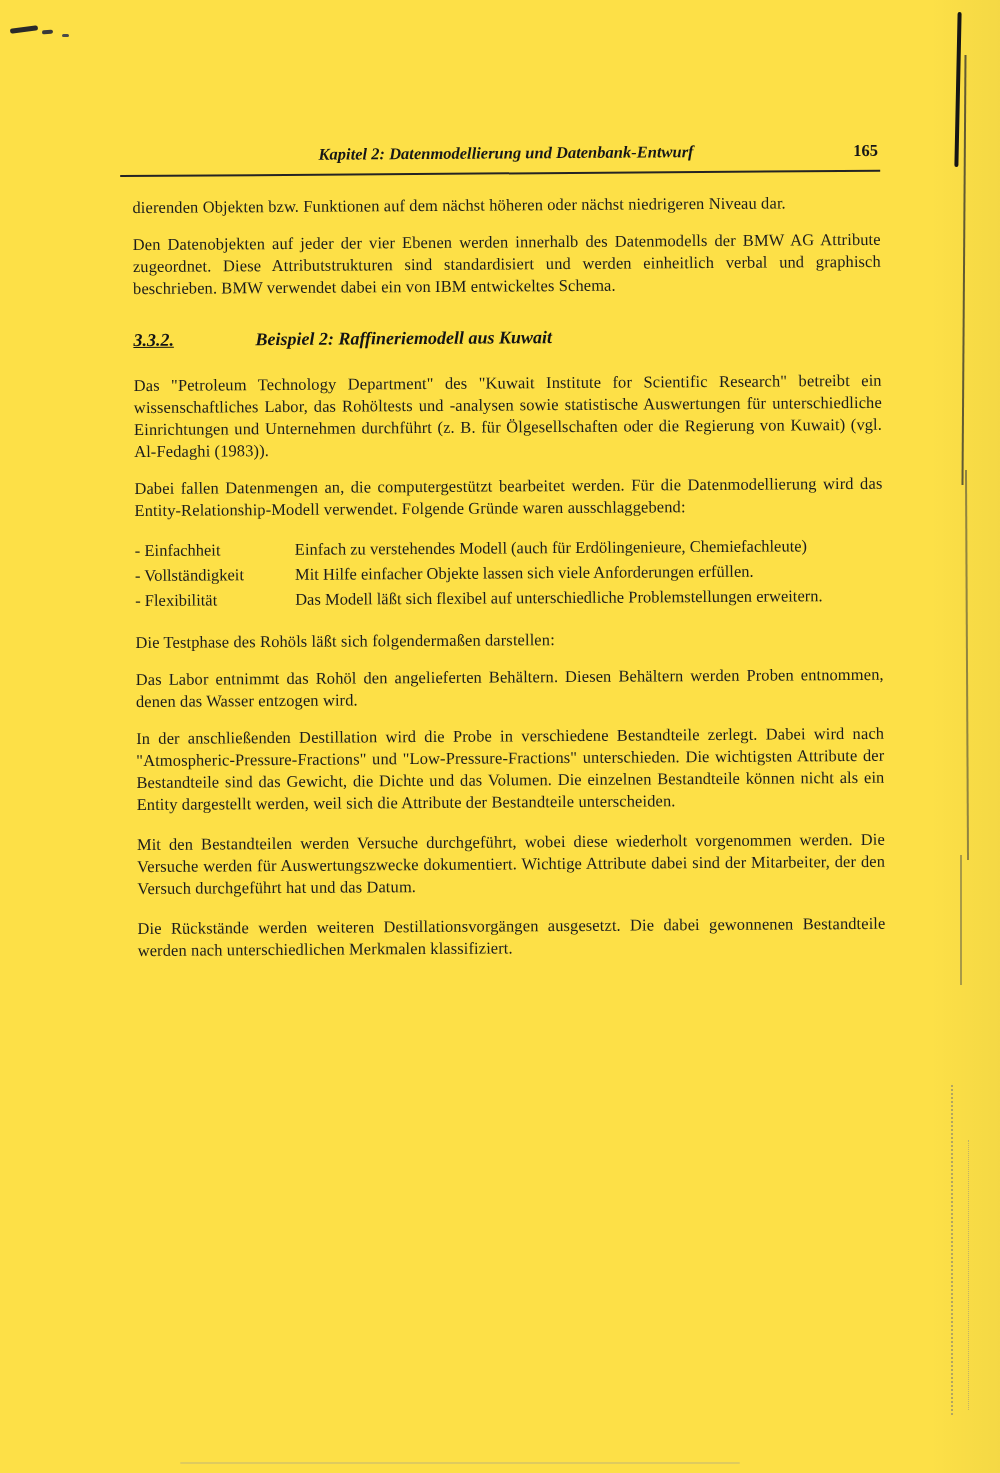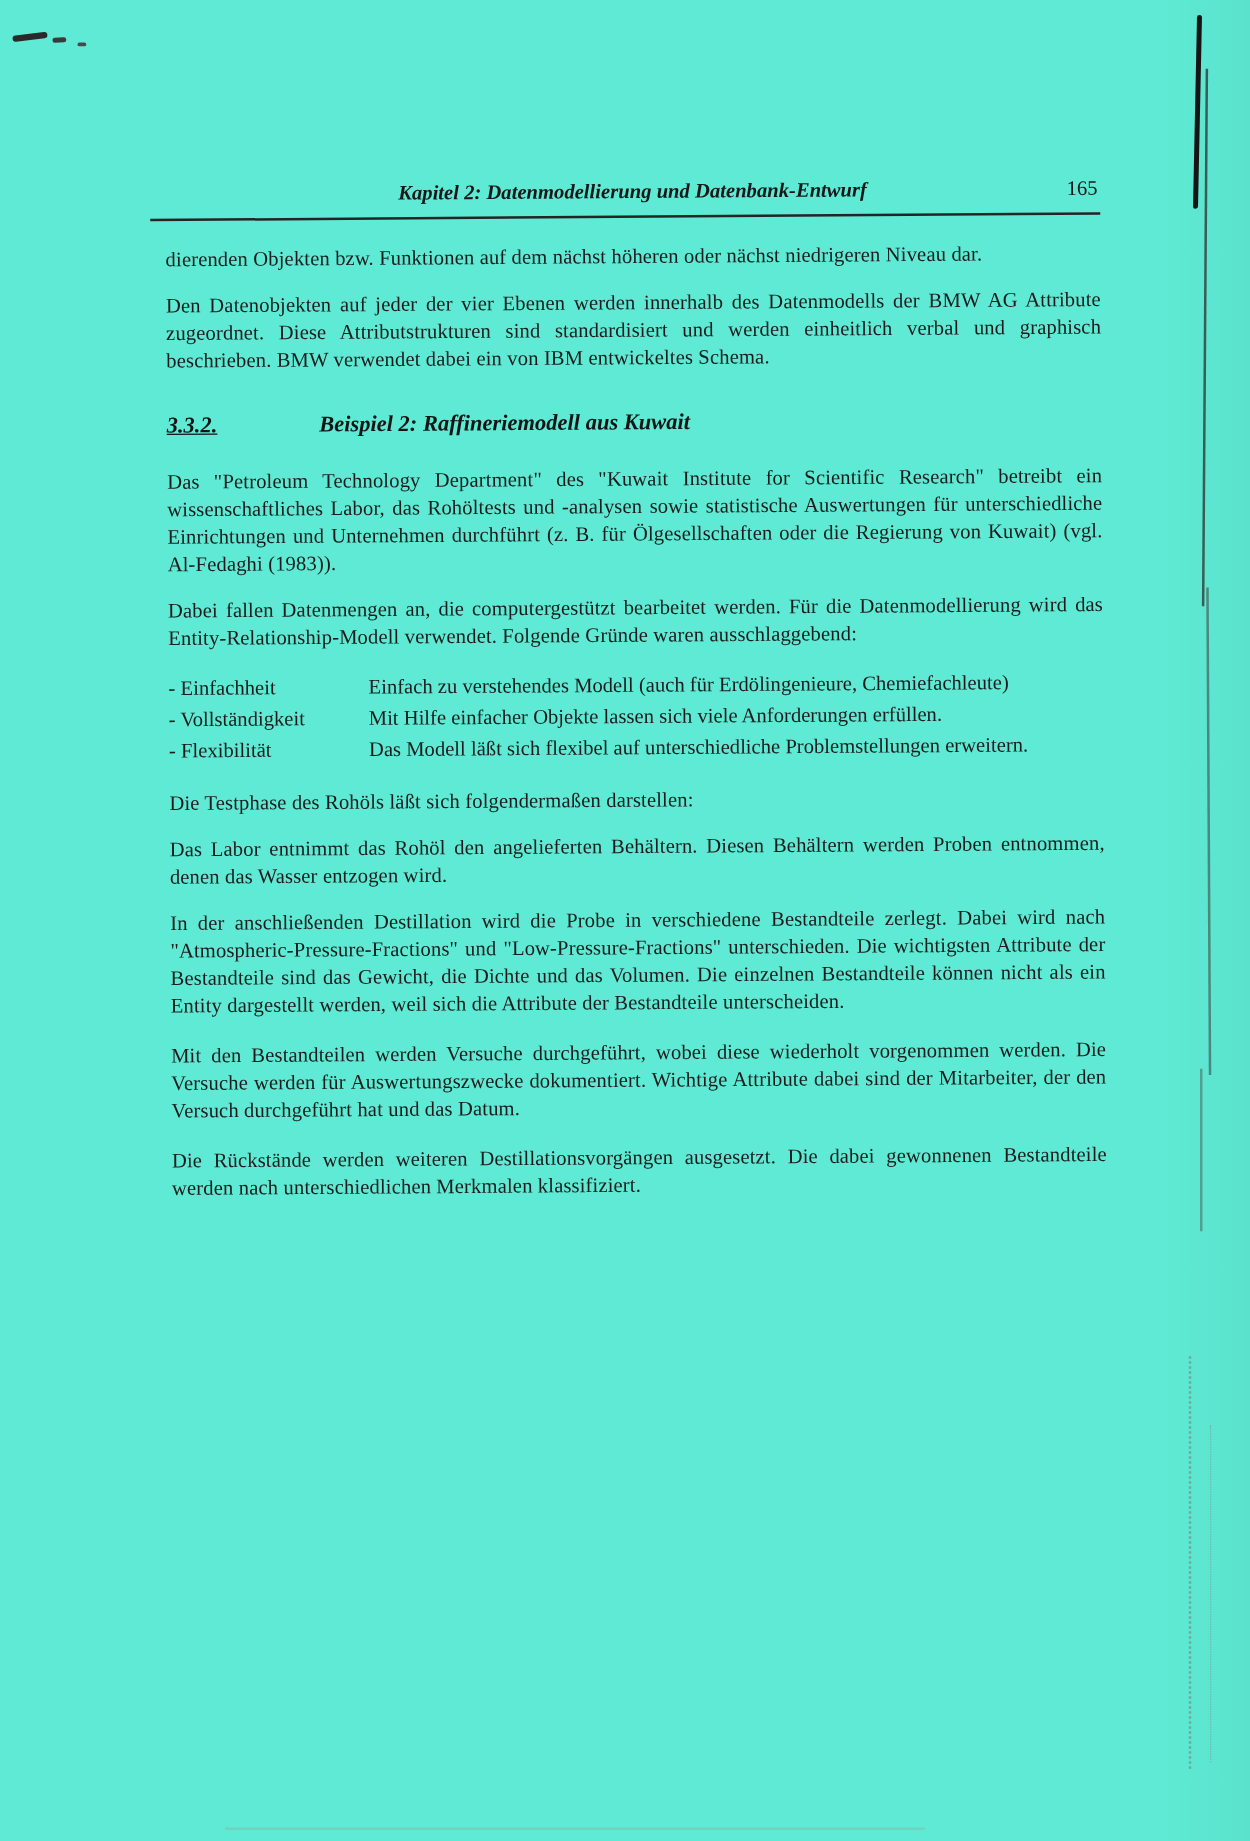--- a/index.html
+++ b/index.html
@@ -4,21 +4,21 @@
 <style>
   html, body {
     margin: 0;
     padding: 0;
     background: #e9e9e7;
   }
   .scan-page {
     position: relative;
     width: 1000px;
     height: 1473px;
-    background: #5eead4;
+    background: #fde047;
     overflow: hidden;
     font-family: "Liberation Serif", "DejaVu Serif", serif;
     color: #1c1c1c;
   }
   
   .scan-page::after {
     content: "";
     position: absolute;
     top: 0; right: 0;
     width: 70px; height: 100%;
@@ -44,21 +44,21 @@
     left: 50%;
     transform: translateX(-50%);
     white-space: nowrap;
     font-style: italic;
     font-weight: bold;
     color: #171717;
   }
   .header-page {
     position: absolute;
     right: 2px;
-    font-weight: normal;
+    font-weight: bold;
     color: #171717;
   }
   .header-rule {
     border: none;
     border-bottom: 2px solid #242424;
     margin: 2px 0 0 -12px;
     width: calc(100% + 12px);
     height: 0;
   }
   

